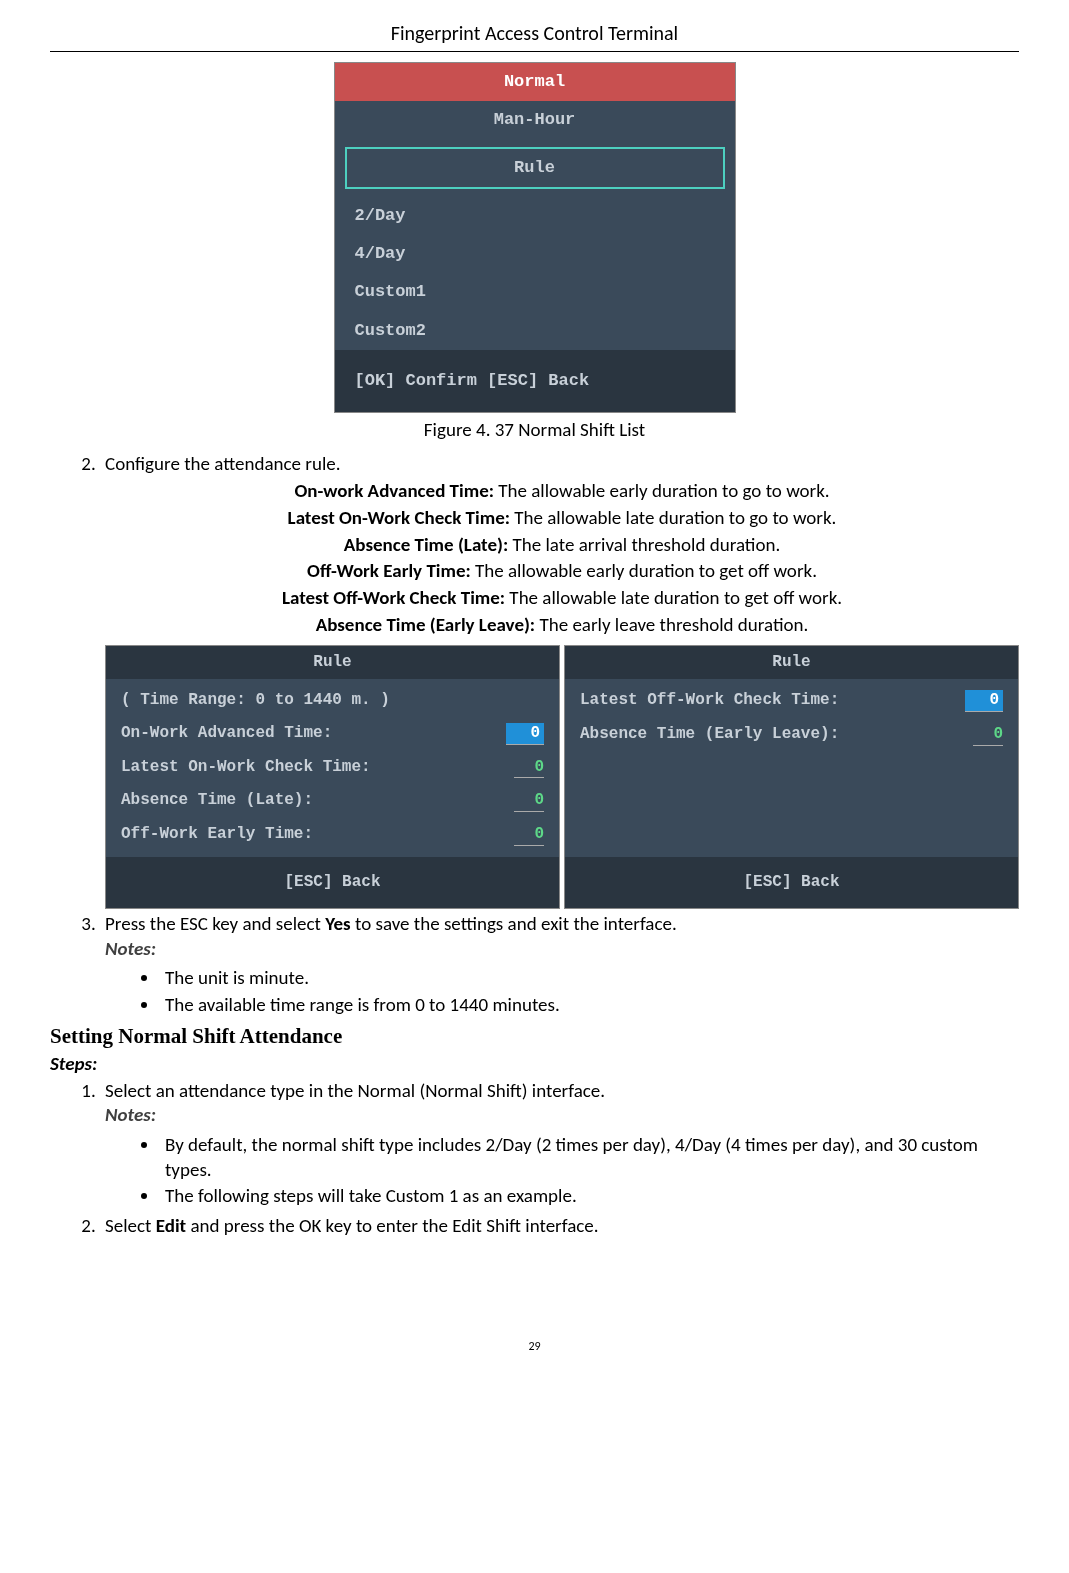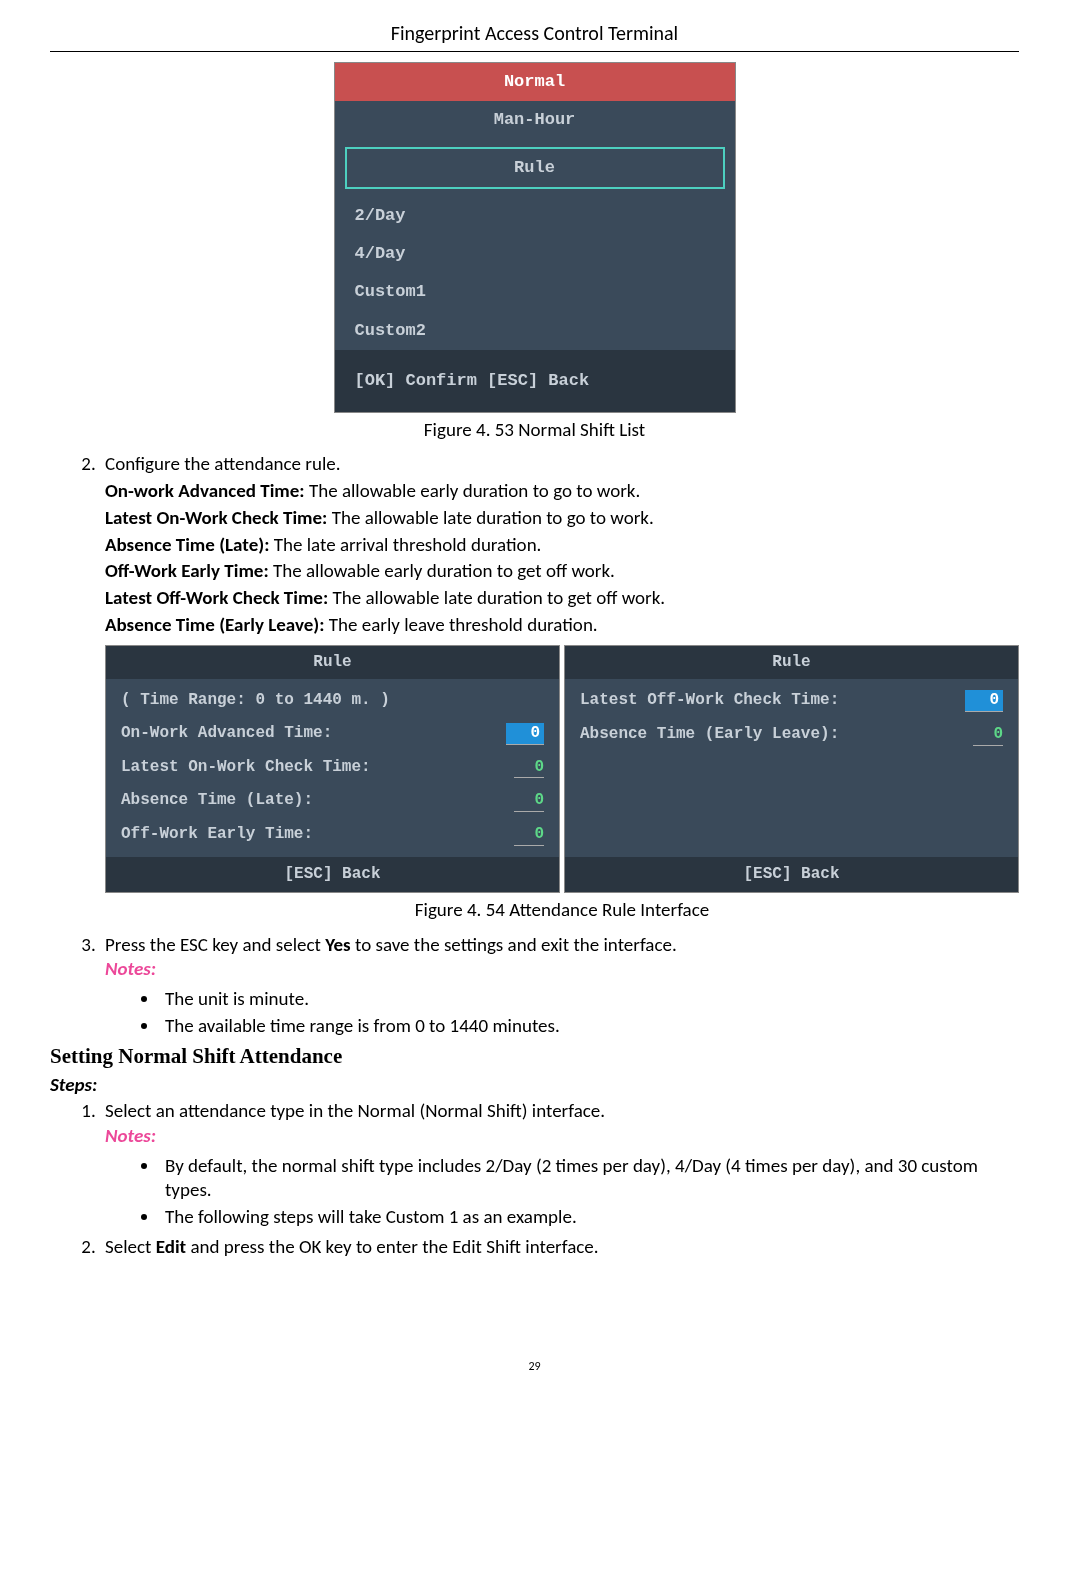--- a/index.html
+++ b/index.html
@@ -117,27 +117,27 @@
       text-align: right;
       color: #5dd888;
     }
     .fig54-val-selected {
       background: #2090d8;
       color: #fff;
       padding: 0 4px;
     }
     .fig54-footer {
       text-align: center;
-      padding: 7px;
+      padding: 15px;
       background: #2a3540;
     }
     .notes-label {
       font-weight: bold;
       font-style: italic;
-      color: #ec4899;
+      color: #404040;
     }
     .notes-ul {
       list-style: disc;
       padding-left: 55px;
       margin: 5px 0;
     }
     .notes-ul li {
       padding-left: 5px;
       margin: 2px 0;
     }
@@ -152,41 +152,42 @@
       font-style: italic;
       margin: 2px 0;
     }
     .page-number {
       text-align: center;
       margin-top: 100px;
       font-size: 12px;
     }
     .indent-block {
       margin-left: 0;
+      text-align: center;
     }
   </style>
 </head>
 <body>
 
 <div class="page-header">Fingerprint Access Control Terminal</div>
 
 <div class="fig53 screenshot-device">
   <div class="fig53-tabs">
     <div class="fig53-tab-blank"></div>
     <div class="fig53-tab fig53-tab-active">Normal</div>
     <div class="fig53-tab">Man-Hour</div>
   </div>
   <div class="fig53-rule">Rule</div>
   <div class="fig53-item">2/Day</div>
   <div class="fig53-item">4/Day</div>
   <div class="fig53-item">Custom1</div>
   <div class="fig53-item">Custom2</div>
   <div class="fig53-footer">[OK] Confirm   [ESC] Back</div>
 </div>
-<div class="fig-caption">Figure 4. 53 Normal Shift List</div>
+<div class="fig-caption">Figure 4. 37 Normal Shift List</div>
 
 <ol class="ol-main" start="2">
   <li>
     <span>Configure the attendance rule.</span>
     <div class="indent-block">
       <div class="def-line"><span class="def-term">On-work Advanced Time:</span><span> The allowable early duration to go to work.</span></div>
       <div class="def-line"><span class="def-term">Latest On-Work Check Time:</span><span> The allowable late duration to go to work.</span></div>
       <div class="def-line"><span class="def-term">Absence Time (Late):</span><span> The late arrival threshold duration.</span></div>
       <div class="def-line"><span class="def-term">Off-Work Early Time:</span><span> The allowable early duration to get off work.</span></div>
       <div class="def-line"><span class="def-term">Latest Off-Work Check Time:</span><span> The allowable late duration to get off work.</span></div>
@@ -228,21 +229,20 @@
               <span class="fig54-val fig54-val-selected">0</span>
             </div>
           <div class="fig54-row">
               <span>Absence Time (Early Leave):</span>
               <span class="fig54-val">0</span>
             </div>
         </div>
         <div class="fig54-footer">[ESC] Back</div>
       </div>
     </div>
-    <div class="fig-caption">Figure 4. 54 Attendance Rule Interface</div>
   </li>
 
   <li>
     <span>Press the ESC key and select </span><b>Yes</b><span> to save the settings and exit the interface.</span>
     <div class="notes-label">Notes:</div>
     <ul class="notes-ul">
       <li>The unit is minute.</li>
       <li>The available time range is from 0 to 1440 minutes.</li>
     </ul>
   </li>

